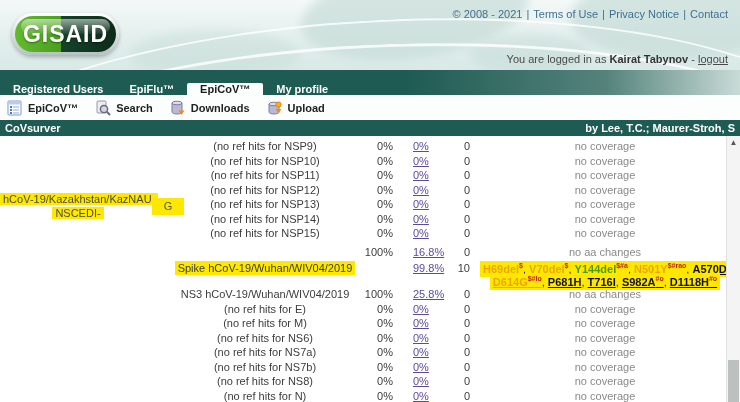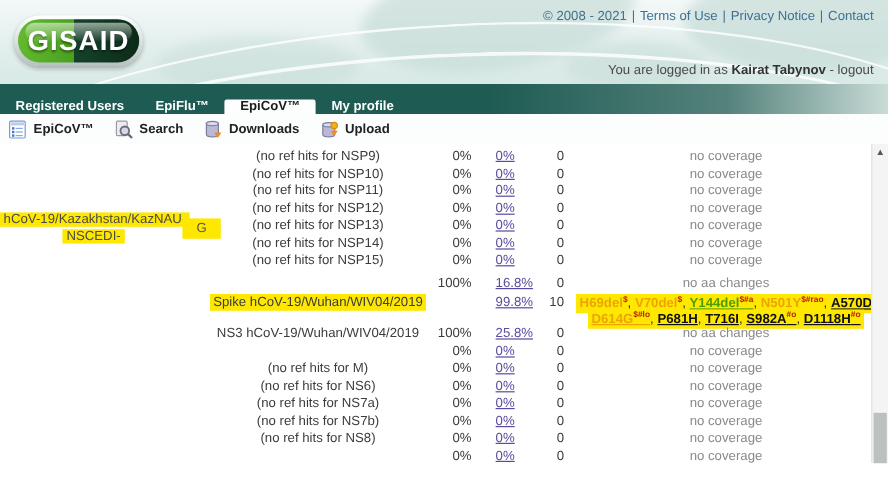--- a/index.html
+++ b/index.html
@@ -28,21 +28,21 @@
   .logo-inner::after{content:'';position:absolute;left:6px;right:6px;top:3px;height:42%;
     background:linear-gradient(rgba(255,255,255,.55),rgba(255,255,255,.05));border-radius:12px;}
   .logo-text{font-size:23px;font-weight:bold;color:#fff;letter-spacing:1px;
     text-shadow:0 1px 2px rgba(0,0,0,.45);}
 
   .top-links{position:absolute;top:8px;right:12px;font-size:11px;color:#44708a;}
   .top-links a{color:#3e7093;text-decoration:none;cursor:pointer;}
   .top-links .sep{color:#44708a;padding:0 4px;}
   .login-line{position:absolute;top:53px;right:12px;font-size:11px;color:#4a4a4a;}
   .login-line b{color:#333;}
-  .login-line a{color:#4a4a4a;cursor:pointer;}
+  .login-line a{color:#4a4a4a;text-decoration:underline;cursor:pointer;}
 
   
   .nav-bar{height:25px;display:flex;align-items:flex-end;font-size:11px;
     background:linear-gradient(90deg,#1e5b53 0%,#1e5b53 55%,#55837c 82%,#c9dbd7 100%);}
   .nav-tab{display:flex;align-items:center;padding:0 13px;color:#fff;font-weight:bold;cursor:pointer;}
   .nav-tab.active{background:#fdfefe;color:#1c1c1c;border-radius:2px 2px 0 0;}
 
   
   .toolbar{height:25px;background:#fcfdfd;display:flex;align-items:center;gap:17px;
     padding-left:7px;font-size:11px;font-weight:bold;color:#222;}
@@ -188,20 +188,24 @@
             <path d="M2 4v8c0 1.1 2.2 2 5 2s5-.9 5-2V4z" fill="#b9b9d6" stroke="#7d7da0"></path>
             <ellipse cx="7" cy="4" rx="5" ry="1.8" fill="#dcdcee" stroke="#7d7da0"></ellipse>
             <circle cx="11.5" cy="4.5" r="2.6" fill="#f5b01e" stroke="#d98a0e"></circle>
             <polygon points="11.5,9 8.5,13.5 14.5,13.5" fill="#f08c1e" transform="rotate(180 11.5 11.2)"></polygon>
           </svg>
         </span>
     <span class="tool-label">Upload</span>
   </a>
 </div>
 
+  <div class="title-bar">
+    <span class="tb-title">CoVsurver</span>
+    <span class="tb-credit">by Lee, T.C.; Maurer-Stroh, S</span>
+  </div>
 
   <div class="content">
     <div id="rows" class="rows">
   <div class="row kind-noref">
     <span class="c name"><span class="name-text">(no ref hits for NSP9)</span></span>
     <span class="c ident"><span class="ident-text">0%</span></span>
     <a class="c cov">0%</a>
     <span class="c cnt">0</span>
     <span class="c note">no coverage</span>
   </div>
@@ -273,20 +277,21 @@
 
   <div class="row kind-protein">
     <span class="c name"><span class="name-text">NS3 hCoV-19/Wuhan/WIV04/2019</span></span>
     <span class="c ident"><span class="ident-text">100%</span></span>
     <a class="c cov">25.8%</a>
     <span class="c cnt">0</span>
     <span class="c note">no aa changes</span>
   </div>
 
   <div class="row kind-noref">
+    <span class="c name"><span class="name-text">(no ref hits for E)</span></span>
     <span class="c ident"><span class="ident-text">0%</span></span>
     <a class="c cov">0%</a>
     <span class="c cnt">0</span>
     <span class="c note">no coverage</span>
   </div>
 
   <div class="row kind-noref">
     <span class="c name"><span class="name-text">(no ref hits for M)</span></span>
     <span class="c ident"><span class="ident-text">0%</span></span>
     <a class="c cov">0%</a>
@@ -320,20 +325,21 @@
 
   <div class="row kind-noref">
     <span class="c name"><span class="name-text">(no ref hits for NS8)</span></span>
     <span class="c ident"><span class="ident-text">0%</span></span>
     <a class="c cov">0%</a>
     <span class="c cnt">0</span>
     <span class="c note">no coverage</span>
   </div>
 
   <div class="row kind-noref">
+    <span class="c name"><span class="name-text">(no ref hits for N)</span></span>
     <span class="c ident"><span class="ident-text">0%</span></span>
     <a class="c cov">0%</a>
     <span class="c cnt">0</span>
     <span class="c note">no coverage</span>
   </div>
 </div>
 
     <div class="query-label">
       <div><span class="hl">hCoV-19/Kazakhstan/KazNAU-</span></div>
       <div><span class="hl">NSCEDI-</span></div>

